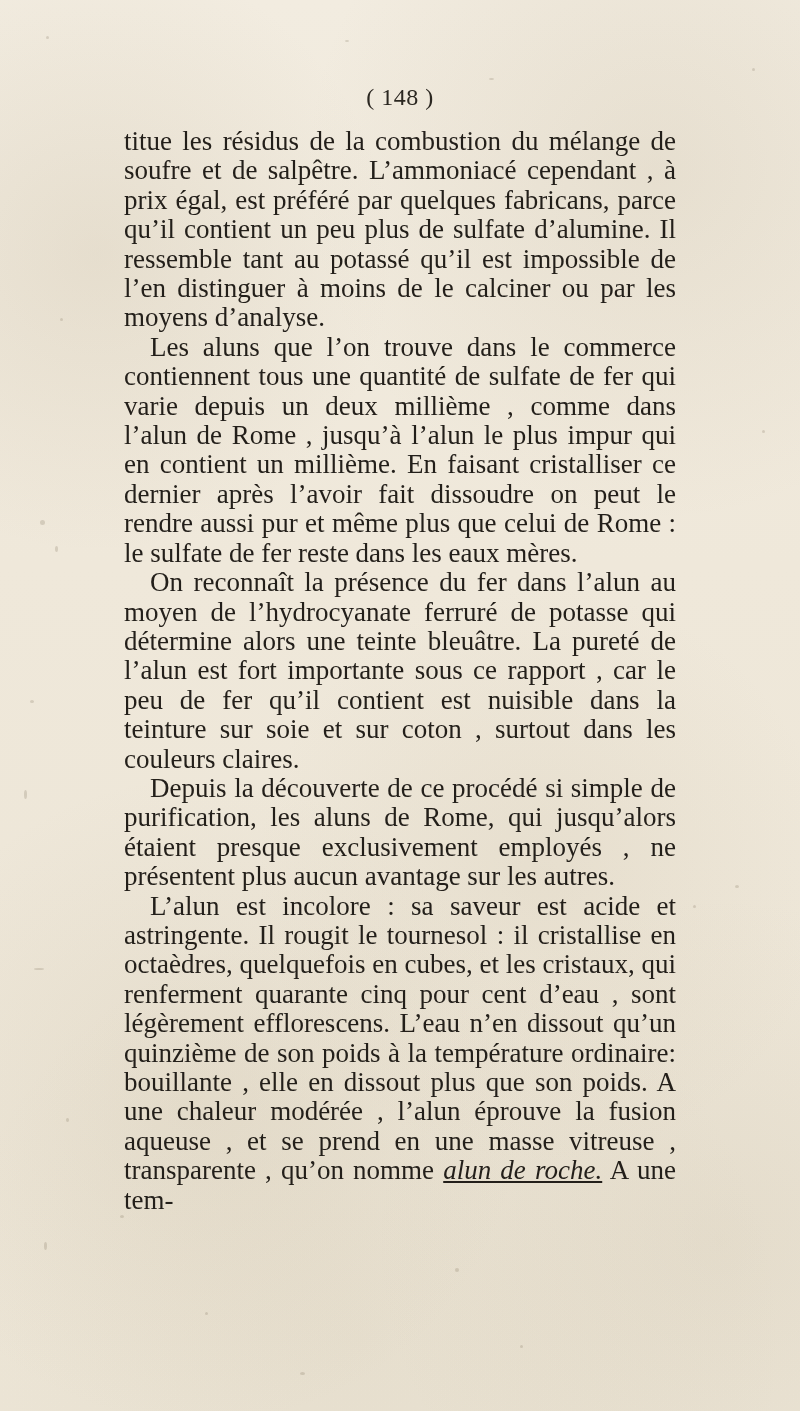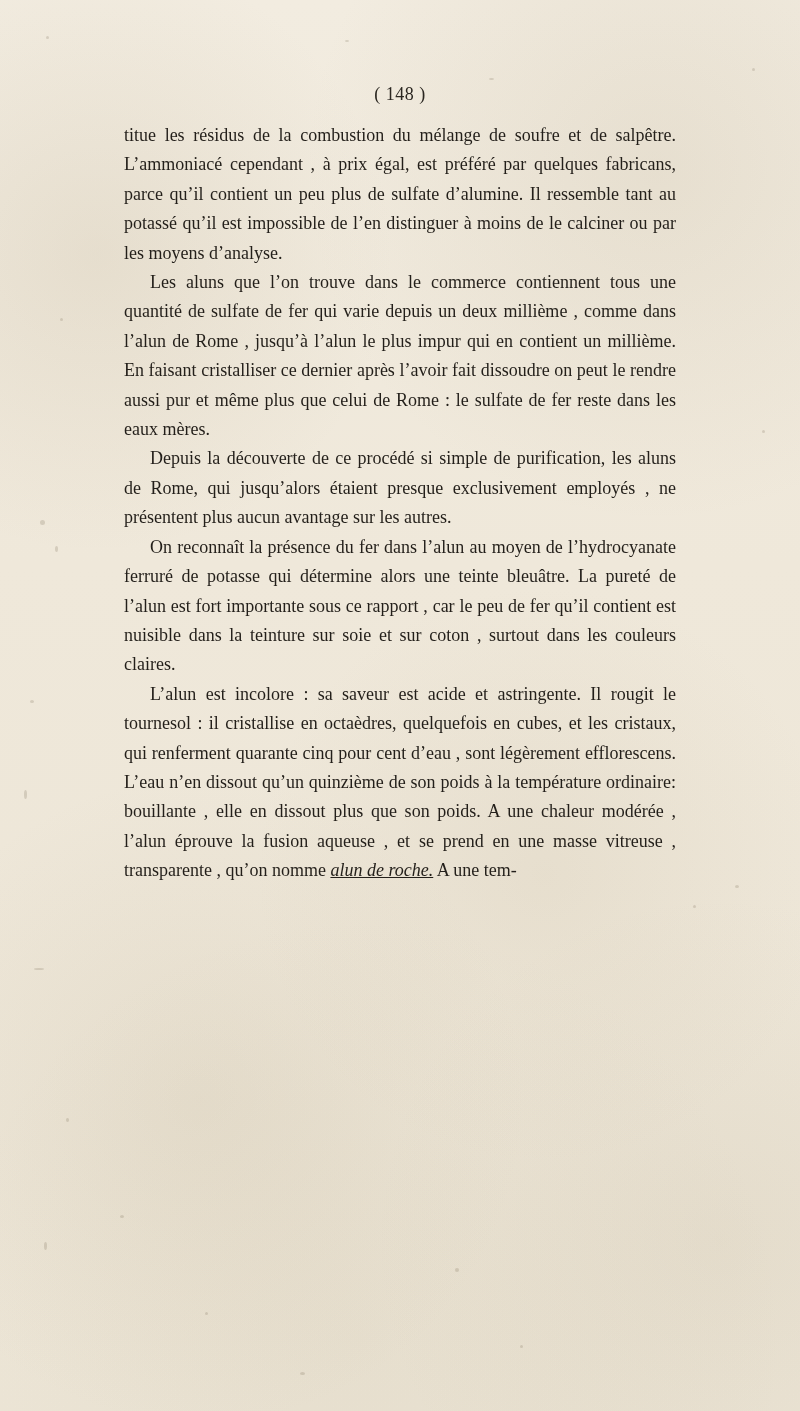--- a/index.html
+++ b/index.html
@@ -38,28 +38,28 @@
   }
   .text-column {
     position: absolute;
     left: 124px;
     top: 84px;
     width: 552px;
     z-index: 2;
   }
   .folio {
     text-align: center;
-    font-size: 18px;
+    font-size: 24px;
     color: #2b2721;
     letter-spacing: 0.5px;
     margin-bottom: 16px;
     font-family: "Liberation Serif", serif;
   }
   .body-text {
-    font-size: 18px;
+    font-size: 27px;
     line-height: 29.4px;
     color: #231f1a;
     text-align: justify;
     text-align-last: left;
     hyphens: manual;
   }
   .body-text p {
     margin: 0;
     text-indent: 26px;
   }
@@ -100,20 +100,20 @@
 <div class="text-column">
 
   <div class="folio">( 148 )</div>
 
   <div class="body-text">
 
     <p class="no-indent">titue les résidus de la combustion du mélange de soufre et de salpêtre. L’ammoniacé cependant , à prix égal, est préféré par quelques fabricans, parce qu’il contient un peu plus de sulfate d’alumine. Il ressemble tant au potassé qu’il est impossible de l’en distinguer à moins de le calciner ou par les moyens d’analyse.</p>
 
     <p>Les aluns que l’on trouve dans le commerce contiennent tous une quantité de sulfate de fer qui varie depuis un deux millième , comme dans l’alun de Rome , jusqu’à l’alun le plus impur qui en contient un millième. En faisant cristalliser ce dernier après l’avoir fait dissoudre on peut le rendre aussi pur et même plus que celui de Rome : le sulfate de fer reste dans les eaux mères.</p>
 
+    <p>On reconnaît la présence du fer dans l’alun au moyen de l’hydrocyanate ferruré de potasse qui détermine alors une teinte bleuâtre. La pureté de l’alun est fort importante sous ce rapport , car le peu de fer qu’il contient est nuisible dans la teinture sur soie et sur coton , surtout dans les couleurs claires.</p>
+
     <p>Depuis la découverte de ce procédé si simple de purification, les aluns de Rome, qui jusqu’alors étaient presque exclusivement employés , ne présentent plus aucun avantage sur les autres.</p>
-
-    <p>On reconnaît la présence du fer dans l’alun au moyen de l’hydrocyanate ferruré de potasse qui détermine alors une teinte bleuâtre. La pureté de l’alun est fort importante sous ce rapport , car le peu de fer qu’il contient est nuisible dans la teinture sur soie et sur coton , surtout dans les couleurs claires.</p>
 
     <p><span>L’alun est incolore : sa saveur est acide et astringente. Il rougit le tournesol : il cristallise en octaèdres, quelquefois en cubes, et les cristaux, qui renferment quarante cinq pour cent d’eau , sont légèrement efflorescens. L’eau n’en dissout qu’un quinzième de son poids à la température ordinaire: bouillante , elle en dissout plus que son poids. A une chaleur modérée , l’alun éprouve la fusion aqueuse , et se prend en une masse vitreuse , transparente , qu’on nomme </span><i>alun de roche.</i><span> A une tem-</span></p>
 
   </div>
 </div>
 
 </body></html>

